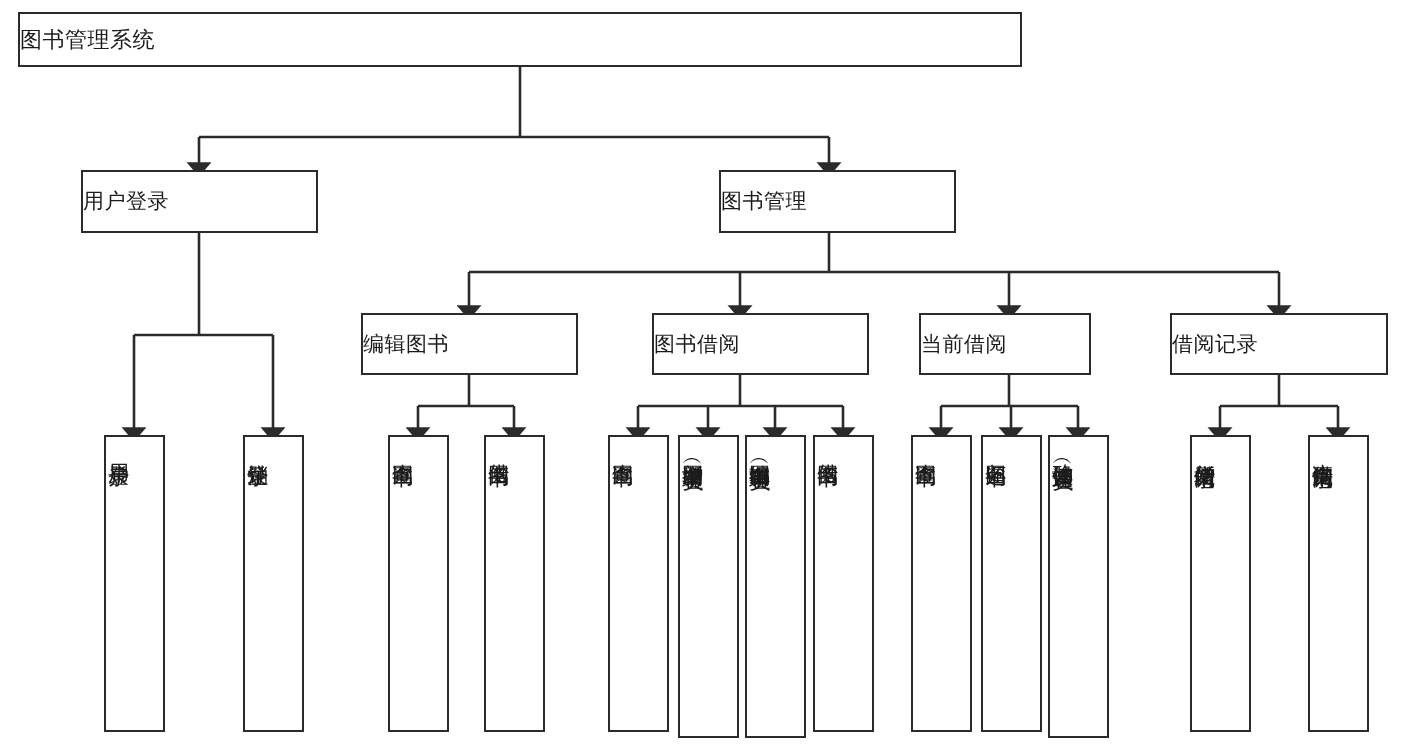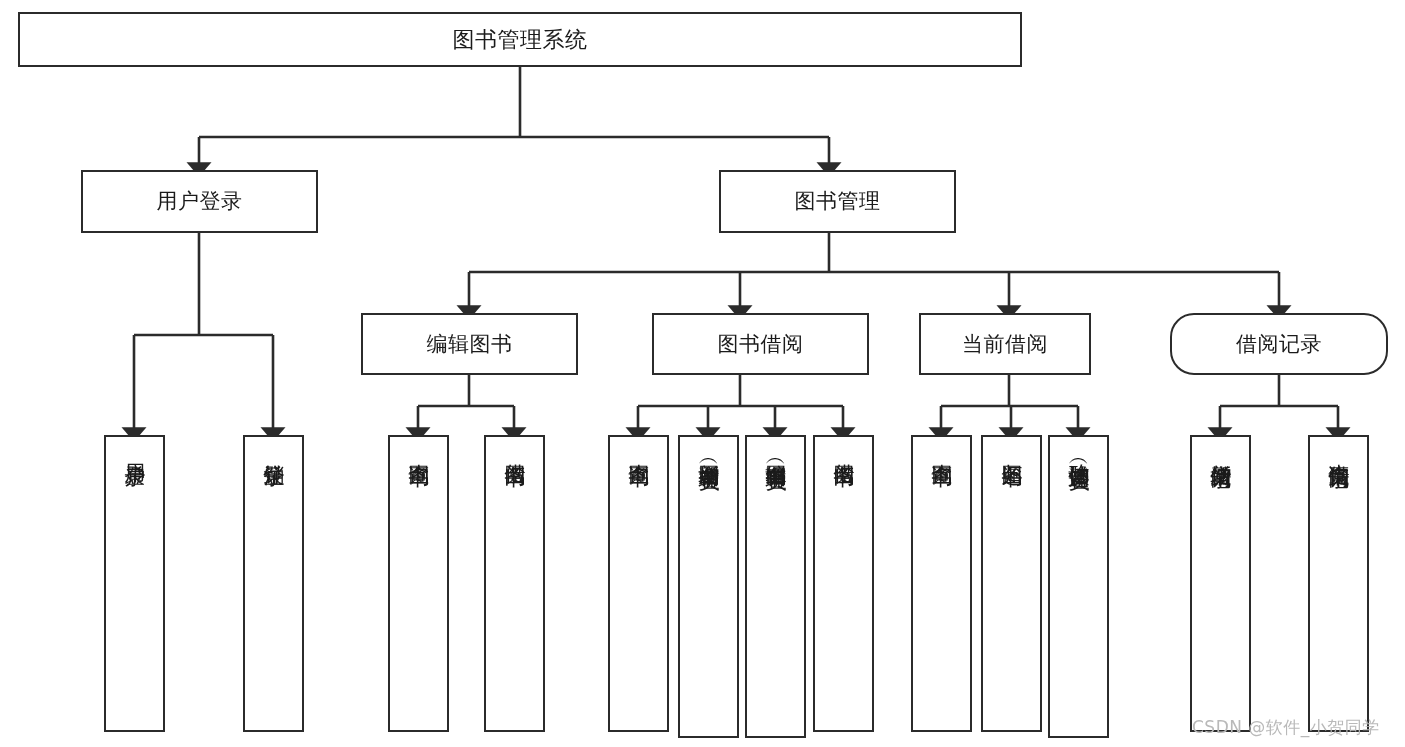--- a/index.html
+++ b/index.html
@@ -27,21 +27,21 @@
     height: 747px;
     pointer-events: none;
   }
   .node {
     position: absolute;
     box-sizing: border-box;
     background: #ffffff;
     border: 2px solid #2b2b2b;
     display: flex;
     align-items: center;
-    justify-content: center;
+    justify-content: flex-start;
     z-index: 2;
   }
   .node .label {
     text-align: center;
     line-height: 1.25;
     letter-spacing: 0.5px;
     color: #1b1b1b;
     user-select: none;
   }
   .node.horiz .label {
@@ -131,21 +131,21 @@
       </div>
       <div class="node horiz" style="left: 361px; top: 313px; width: 217px; height: 62px;">
         <span class="label">编辑图书</span>
       </div>
       <div class="node horiz" style="left: 652px; top: 313px; width: 217px; height: 62px;">
         <span class="label">图书借阅</span>
       </div>
       <div class="node horiz" style="left: 919px; top: 313px; width: 172px; height: 62px;">
         <span class="label">当前借阅</span>
       </div>
-      <div class="node horiz" style="left: 1170px; top: 313px; width: 218px; height: 62px; border-radius: 24px;">
+      <div class="node horiz" style="left: 1170px; top: 313px; width: 218px; height: 62px;">
         <span class="label">借阅记录</span>
       </div>
       <div class="node vert" style="left: 104px; top: 435px; width: 61px; height: 297px;">
         <span class="label">用户登录</span>
       </div>
       <div class="node vert" style="left: 243px; top: 435px; width: 61px; height: 297px;">
         <span class="label">注销登录</span>
       </div>
       <div class="node vert" style="left: 388px; top: 435px; width: 61px; height: 297px;">
         <span class="label">查询图书</span>
@@ -175,15 +175,14 @@
         <span class="label">确认归还（管理员）</span>
       </div>
       <div class="node vert" style="left: 1190px; top: 435px; width: 61px; height: 297px;">
         <span class="label">新增借阅记录</span>
       </div>
       <div class="node vert" style="left: 1308px; top: 435px; width: 61px; height: 297px;">
         <span class="label">查询借阅记录</span>
       </div>
     </div>
 
-  <div class="watermark" style="left: 1192px; top: 716px;">CSDN @软件_小贺同学</div>
 
 </div>
 
 </body></html>

